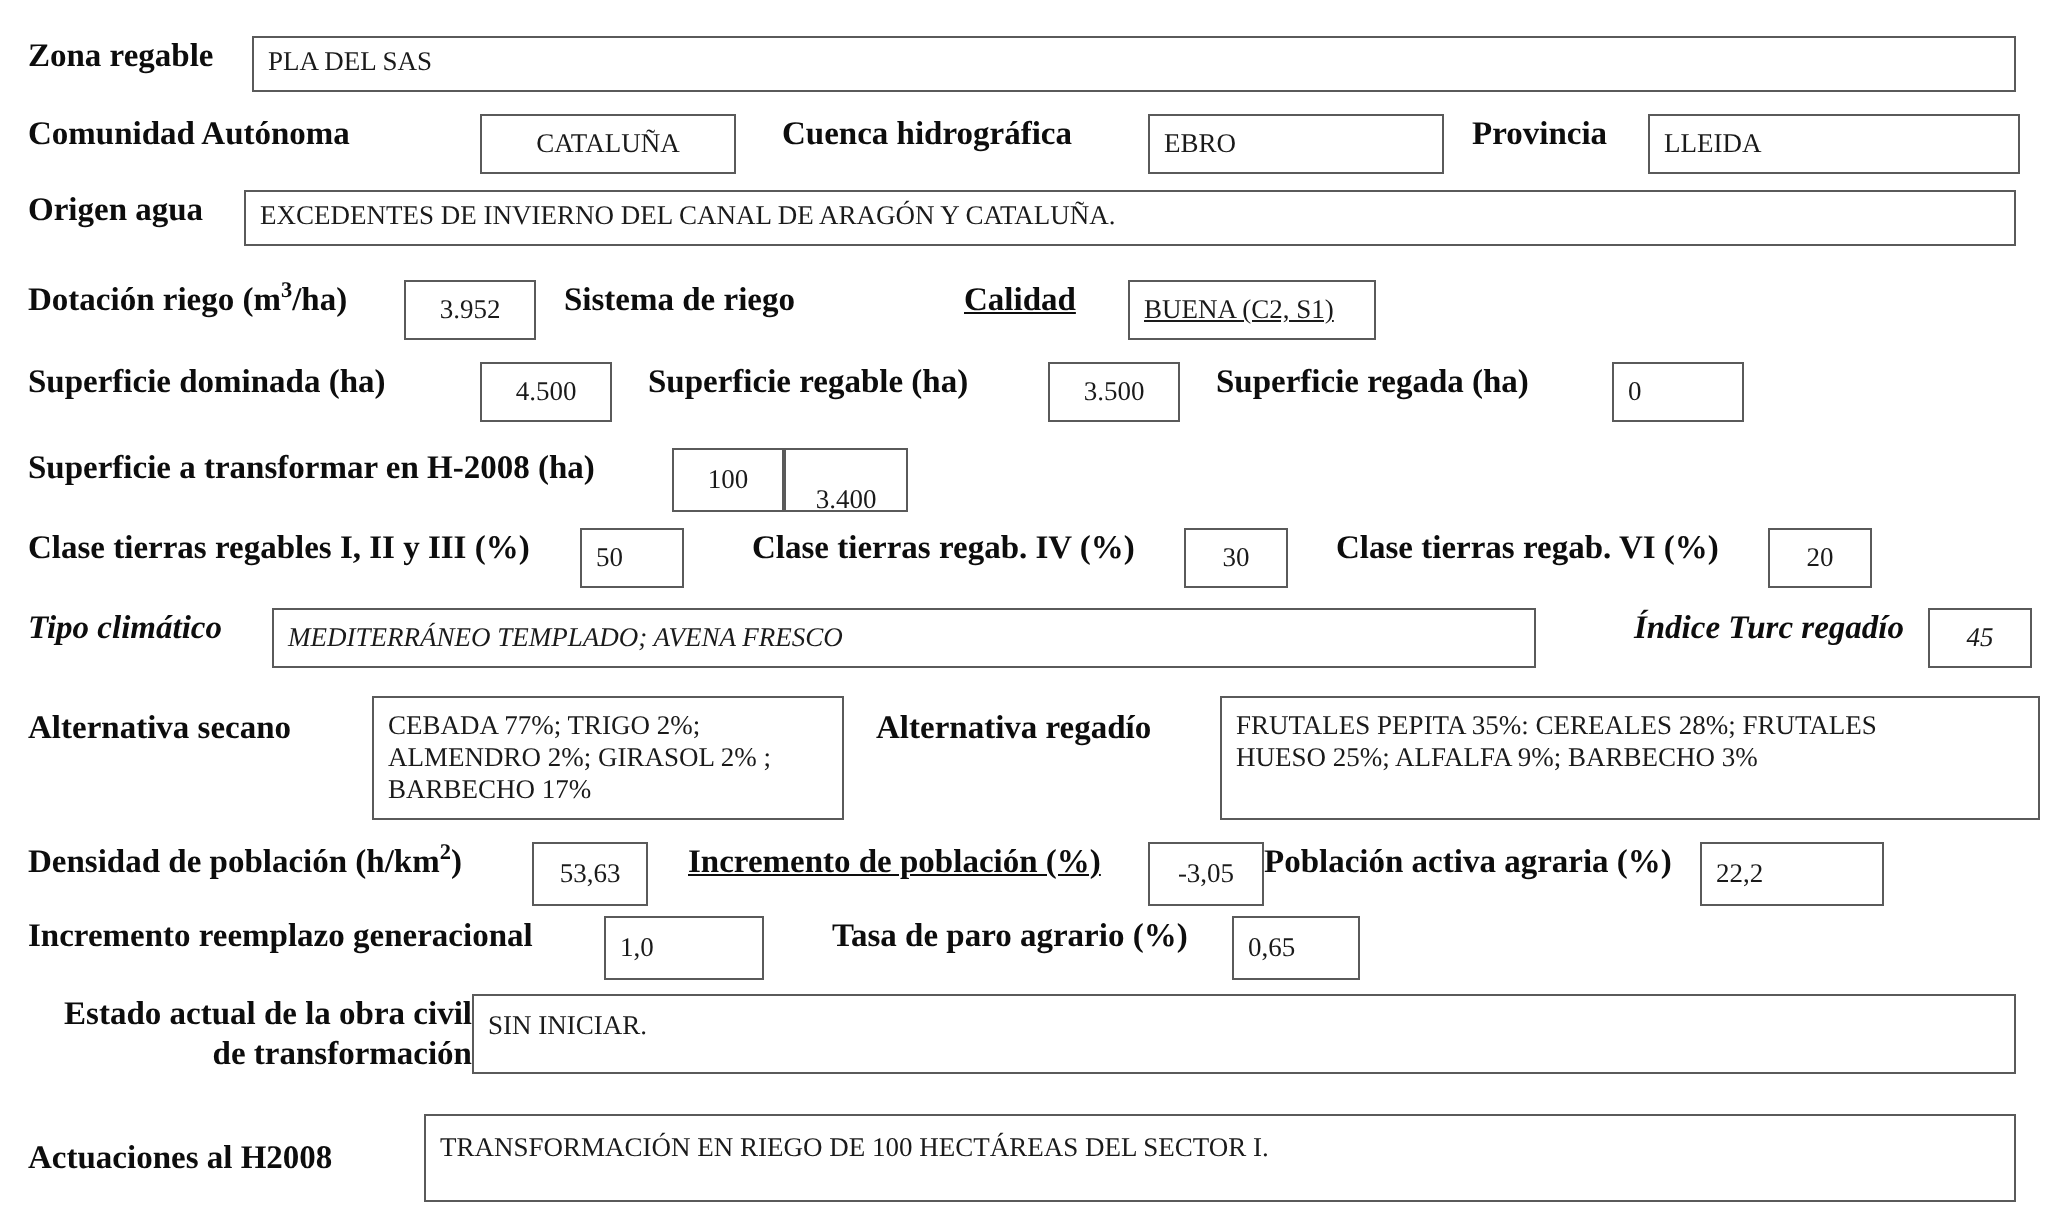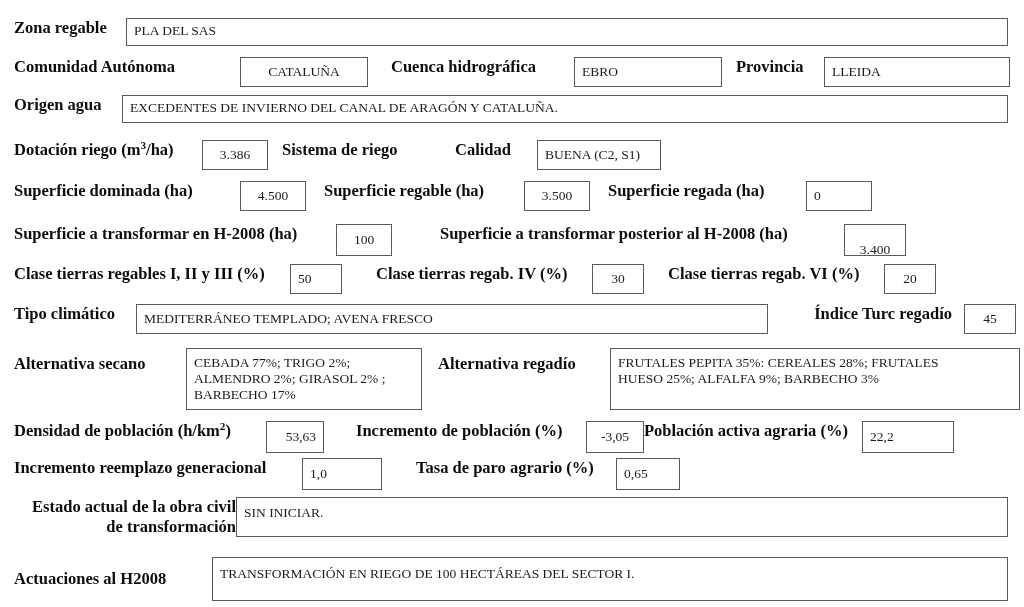--- a/index.html
+++ b/index.html
@@ -73,52 +73,51 @@
     <span class="box" style="width:186px; height:30px; padding-top:6px;">LLEIDA</span>
   </div>
 
   <div class="row" style="left:14px; top:95px;">
     <span class="lbl" style="width:108px;">Origen  agua</span>
     <span class="box" style="width:886px; height:28px;">EXCEDENTES DE  INVIERNO DEL CANAL DE ARAGÓN Y CATALUÑA.</span>
   </div>
 
   <div class="row" style="left:14px; top:140px;">
     <span class="lbl" style="width:188px;"><span>Dotación riego (m</span><sup>3</sup><span>/ha)</span></span>
-    <span class="box" style="width:66px; height:30px; padding-top:6px; text-align:center;">3.386</span>
+    <span class="box" style="width:66px; height:30px; padding-top:6px; text-align:center;">3.952</span>
     <span class="lbl" style="width:164px; margin-left:14px;">Sistema de riego</span>
-    <span class="lbl" style="width:82px; margin-left:9px;">Calidad</span>
-    <span class="box" style="width:124px; height:30px; padding-top:6px;">BUENA (C2, S1)</span>
+    <span class="lbl" style="width:82px; margin-left:36px;text-decoration:underline;">Calidad</span>
+    <span class="box" style="width:124px; height:30px; padding-top:6px;text-decoration:underline;">BUENA (C2, S1)</span>
   </div>
 
   <div class="row" style="left:14px; top:181px;">
     <span class="lbl" style="width:226px;">Superficie dominada (ha)</span>
     <span class="box" style="width:66px; height:30px; padding-top:6px; text-align:center;">4.500</span>
     <span class="lbl" style="width:200px; margin-left:18px;">Superficie regable (ha)</span>
     <span class="box" style="width:66px; height:30px; padding-top:6px; text-align:center;">3.500</span>
     <span class="lbl" style="width:198px; margin-left:18px;">Superficie regada (ha)</span>
     <span class="box" style="width:66px; height:30px; padding-top:6px;">0</span>
   </div>
 
   <div class="row" style="left:14px; top:224px;">
     <span class="lbl" style="width:322px;">Superficie a transformar en H-2008 (ha)</span>
     <span class="box" style="width:56px; height:32px; padding-top:7px; text-align:center;">100</span>
-    <span class="lbl" style="width:404px; margin-left:48px;">Superficie a transformar posterior al H-2008 (ha)</span>
     <span class="box" style="width:62px; height:32px; padding-top:17px; text-align:center;">3.400</span>
   </div>
 
   <div class="row" style="left:14px; top:264px;">
     <span class="lbl" style="width:276px;">Clase tierras regables I, II y III (%)</span>
     <span class="box" style="width:52px; height:30px; padding-top:6px; text-align:left;">50</span>
     <span class="lbl" style="width:216px; margin-left:34px;">Clase tierras regab. IV (%)</span>
     <span class="box" style="width:52px; height:30px; padding-top:6px; text-align:center;">30</span>
     <span class="lbl" style="width:216px; margin-left:24px;">Clase tierras regab. VI (%)</span>
     <span class="box" style="width:52px; height:30px; padding-top:6px; text-align:center;">20</span>
   </div>
 
-  <div class="row" style="left:14px; top:304px;">
+  <div class="row" style="left:14px; top:304px;font-style:italic;">
     <span class="lbl" style="width:122px;">Tipo climático</span>
     <span class="box" style="width:632px; height:30px; padding-top:6px;">MEDITERRÁNEO TEMPLADO;  AVENA FRESCO</span>
     <span class="lbl" style="width:168px; margin-left:16px; text-align:right;">Índice Turc regadío</span>
     <span class="box" style="width:52px; height:30px; padding-top:6px; margin-left:12px; text-align:center;">45</span>
   </div>
 
   <div class="row" style="left:14px; top:348px;">
     <span class="lbl" style="width:172px; margin-top:6px;">Alternativa secano</span>
     <span class="box multi" style="width:236px; height:62px; padding-top:6px;">
       <span class="ln">CEBADA 77%; TRIGO 2%;</span>
@@ -127,22 +126,22 @@
     </span>
     <span class="lbl" style="width:172px; margin-left:16px; margin-top:6px;">Alternativa regadío</span>
     <span class="box multi" style="width:410px; height:62px; padding-top:6px;">
       <span class="ln">FRUTALES PEPITA 35%: CEREALES 28%; FRUTALES</span>
       <span class="ln">HUESO 25%; ALFALFA 9%; BARBECHO 3%</span>
     </span>
   </div>
 
   <div class="row" style="left:14px; top:421px;">
     <span class="lbl" style="width:252px;"><span>Densidad de población  (h/km</span><sup>2</sup><span>)</span></span>
-    <span class="box" style="width:58px; height:32px; padding-top:7px; text-align:right;">53,63</span>
-    <span class="lbl" style="width:230px; margin-left:32px;">Incremento de población (%)</span>
+    <span class="box" style="width:58px; height:32px; padding-top:7px; text-align:center;">53,63</span>
+    <span class="lbl" style="width:230px; margin-left:20px;text-decoration:underline;">Incremento de población (%)</span>
     <span class="box" style="width:58px; height:32px; padding-top:7px; text-align:center;">-3,05</span>
     <span class="lbl" style="width:218px; margin-left:0;">Población activa agraria (%)</span>
     <span class="box" style="width:92px; height:32px; padding-top:7px;">22,2</span>
   </div>
 
   <div class="row" style="left:14px; top:458px;">
     <span class="lbl" style="width:288px;">Incremento reemplazo generacional</span>
     <span class="box" style="width:80px; height:32px; padding-top:7px;">1,0</span>
     <span class="lbl" style="width:200px; margin-left:34px;">Tasa de paro agrario (%)</span>
     <span class="box" style="width:64px; height:32px; padding-top:7px;">0,65</span>

